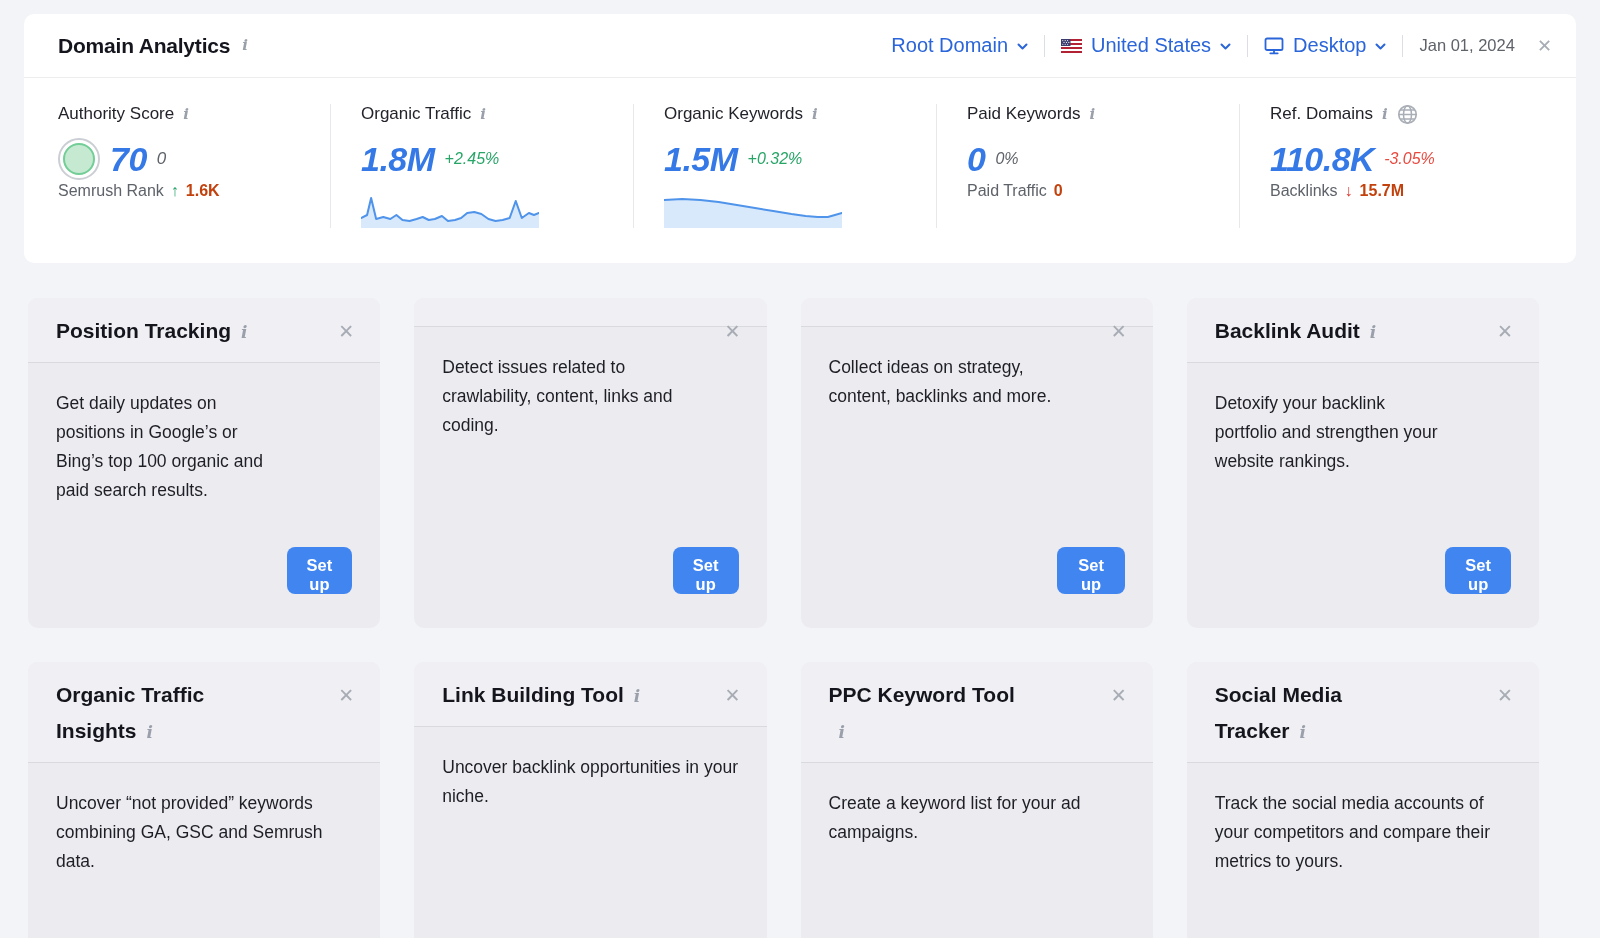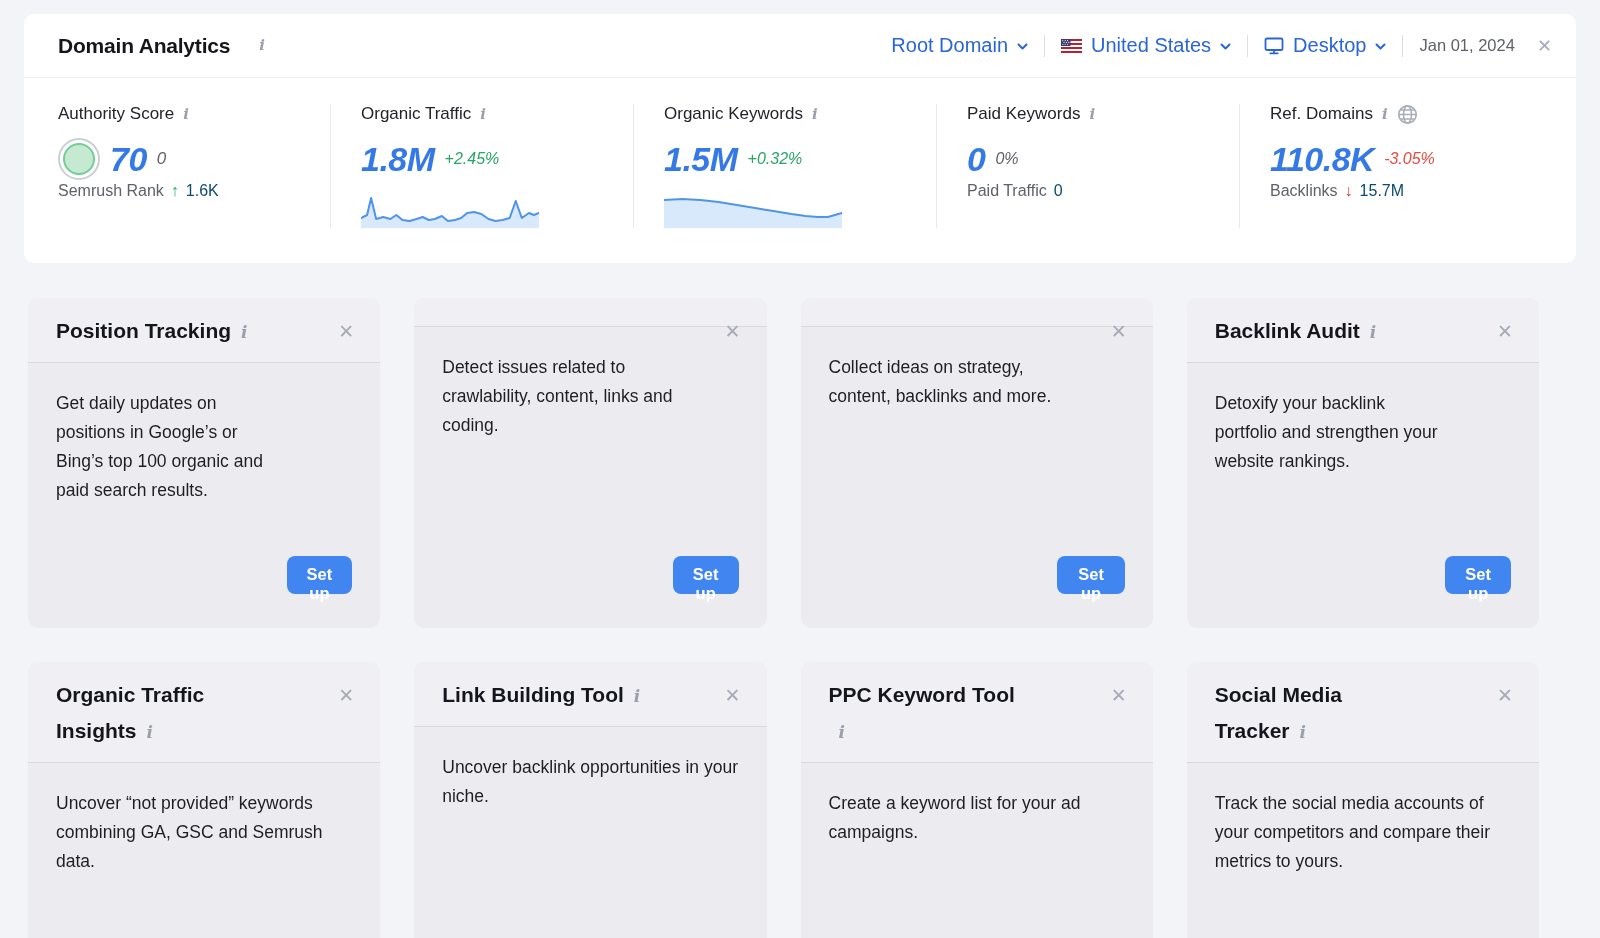--- a/index.html
+++ b/index.html
@@ -13,21 +13,21 @@
 
   
   .panel {
     position:absolute; left:24px; top:14px; width:1552px; height:249px;
     background:#ffffff; border-radius:10px;
   }
   .panel-header {
     height:64px; display:flex; align-items:center; justify-content:space-between;
     padding:0 24px 0 34px; border-bottom:1px solid #ededf0;
   }
-  .ph-left { display:flex; align-items:center; gap:29px; }
+  .ph-left { display:flex; align-items:center; gap:12px; }
   .page-title { margin:0; font-size:21px; font-weight:700; color:#15161d; letter-spacing:-0.2px; }
   .info-i {
     font-family:"DejaVu Serif", serif; font-style:italic; font-weight:700;
     color:#9aa0ab; font-size:15px; line-height:1; display:inline-block;
   }
   .ph-right { display:flex; align-items:center; gap:16px; }
   .hdr-btn {
     display:inline-flex; align-items:center; gap:9px;
     background:none; border:none; padding:0; cursor:pointer;
     color:#2a65d9; font-size:20px; font-weight:400;
@@ -48,21 +48,21 @@
   .metric + .metric { border-left:1px solid #e7e8ec; padding-left:30px; }
   .m-label { display:flex; align-items:center; gap:9px; font-size:17px; color:#23242b; height:20px; }
   .m-value-row { display:flex; align-items:center; gap:10px; margin-top:12px; height:46px;font-style:italic; }
   .m-value { font-size:34px; font-weight:700; color:#3579e6; letter-spacing:-0.5px; }
   .m-secondary { font-size:17px; color:#5e6269; }
   .m-delta { font-size:16px; }
   .m-delta.up { color:#27a567; }
   .m-delta.down { color:#e8493f; }
   .m-delta.neutral { color:#5e6269; }
   .m-sub { display:flex; align-items:center; gap:7px; font-size:16px; color:#5e6269; }
-  .m-sub .blue { color:#0c4a6e; }
+  .m-sub .blue { color:#c2410c;font-weight:bold; }
   .arr-up { color:#27a567; font-size:16px; }
   .arr-down { color:#d93a30; font-size:16px; }
   .gauge-outer {
     width:42px; height:42px; border:2px solid #cbced4; border-radius:50%;
     display:flex; align-items:center; justify-content:center; flex:none;
   }
   .gauge-inner { width:32px; height:32px; border-radius:50%; background:#c6e9d2; border:2px solid #72cd96; }
   .sparkline { width:178px; height:36px; display:block; margin-top:10px; }
 
   
@@ -87,21 +87,21 @@
   .cards.row2 .card:nth-child(4) .card-title { max-width:190px; }
   .card-head .close-x { position:absolute; right:26px; top:24px; font-size:19px; }
   .card-body {
     flex:1; padding:26px 28px 34px 28px;
     display:flex; flex-direction:row; align-items:flex-start;
   }
   .card-desc { font-size:17.5px; line-height:29px; color:#1e1f26; margin:0; }
   .setup-btn {
     margin-top:auto; background:#4186f0; color:#ffffff; border:none; cursor:pointer;
     font-family:"Liberation Sans", sans-serif;
-    font-size:16.5px; font-weight:700; border-radius:8px; padding:9px 20px; height:38px;
+    font-size:16.5px; font-weight:700; border-radius:8px; padding:9px 20px; height:47px;
   }
 </style>
 </head>
 <body>
 
 <section class="panel">
   <div class="panel-header">
     <div class="ph-left">
       <h1 class="page-title">Domain Analytics</h1>
       <span class="info-i">i</span>

